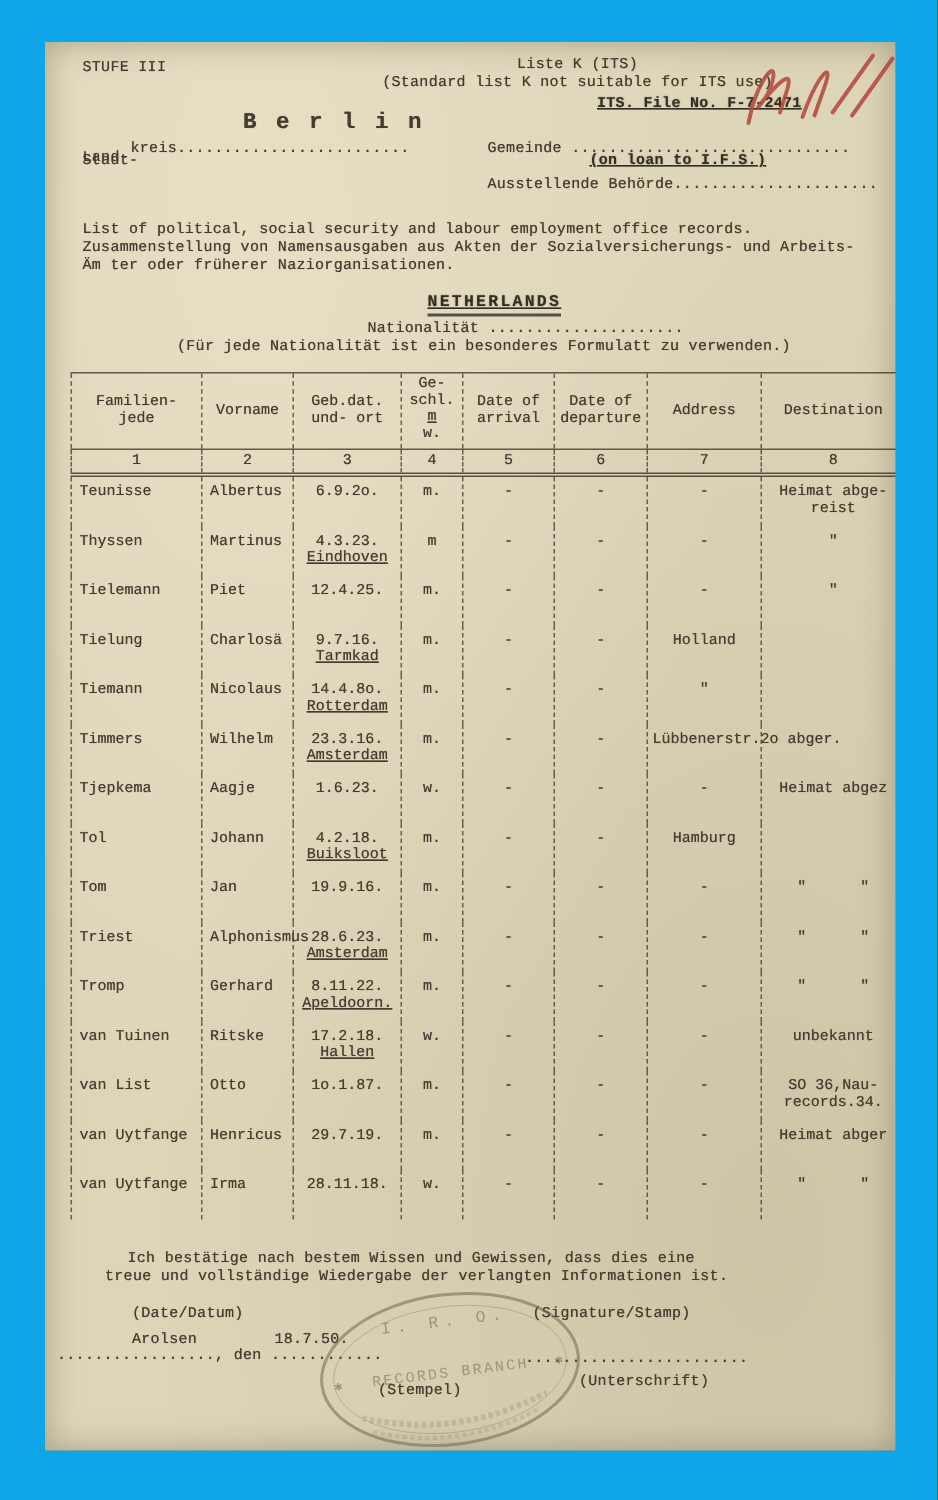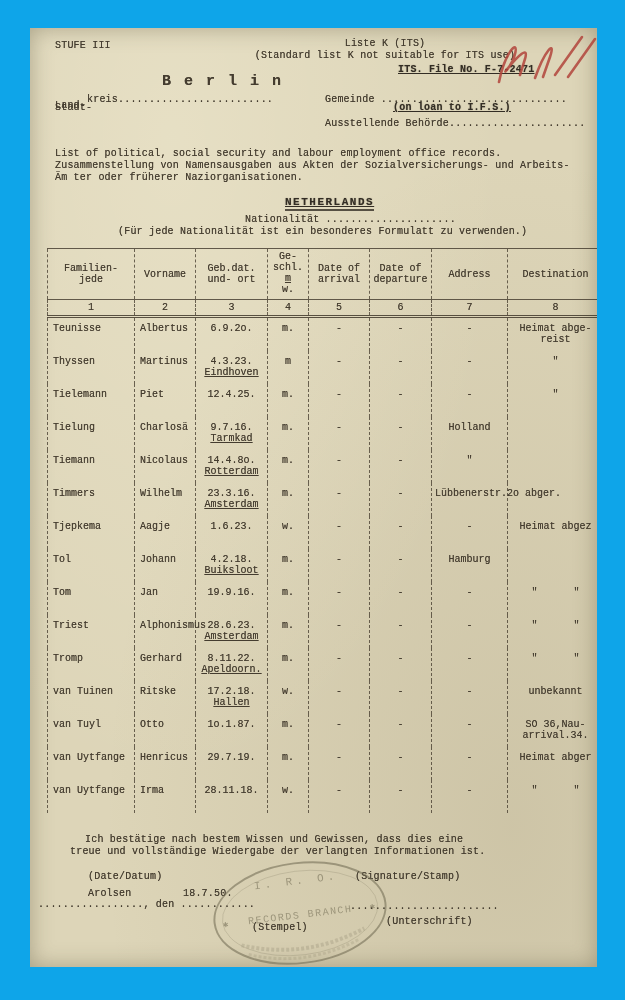--- a/index.html
+++ b/index.html
@@ -280,32 +280,32 @@
           <span class="birth-place">Hallen</span>
         </div>
         <div class="cell c4 cell-sex">w.</div>
         <div class="cell c5 cell-arr">-</div>
         <div class="cell c6 cell-dep">-</div>
         <div class="cell c7 cell-addr">-</div>
         <div class="cell c8 cell-dest">unbekannt</div>
       </div>
 
       <div class="trow">
-        <div class="cell c1 cell-family">van Tuyl</div>
+        <div class="cell c1 cell-family">van List</div>
         <div class="cell c2 cell-given">Otto</div>
         <div class="cell c3 cell-geb">
           <span>1o.1.87.</span>
           <span class="birth-place"></span>
         </div>
         <div class="cell c4 cell-sex">m.</div>
         <div class="cell c5 cell-arr">-</div>
         <div class="cell c6 cell-dep">-</div>
         <div class="cell c7 cell-addr">-</div>
         <div class="cell c8 cell-dest">SO 36,Nau-
-arrival.34.</div>
+records.34.</div>
       </div>
 
       <div class="trow">
         <div class="cell c1 cell-family">van Uytfange</div>
         <div class="cell c2 cell-given">Henricus</div>
         <div class="cell c3 cell-geb">
           <span>29.7.19.</span>
           <span class="birth-place"></span>
         </div>
         <div class="cell c4 cell-sex">m.</div>

